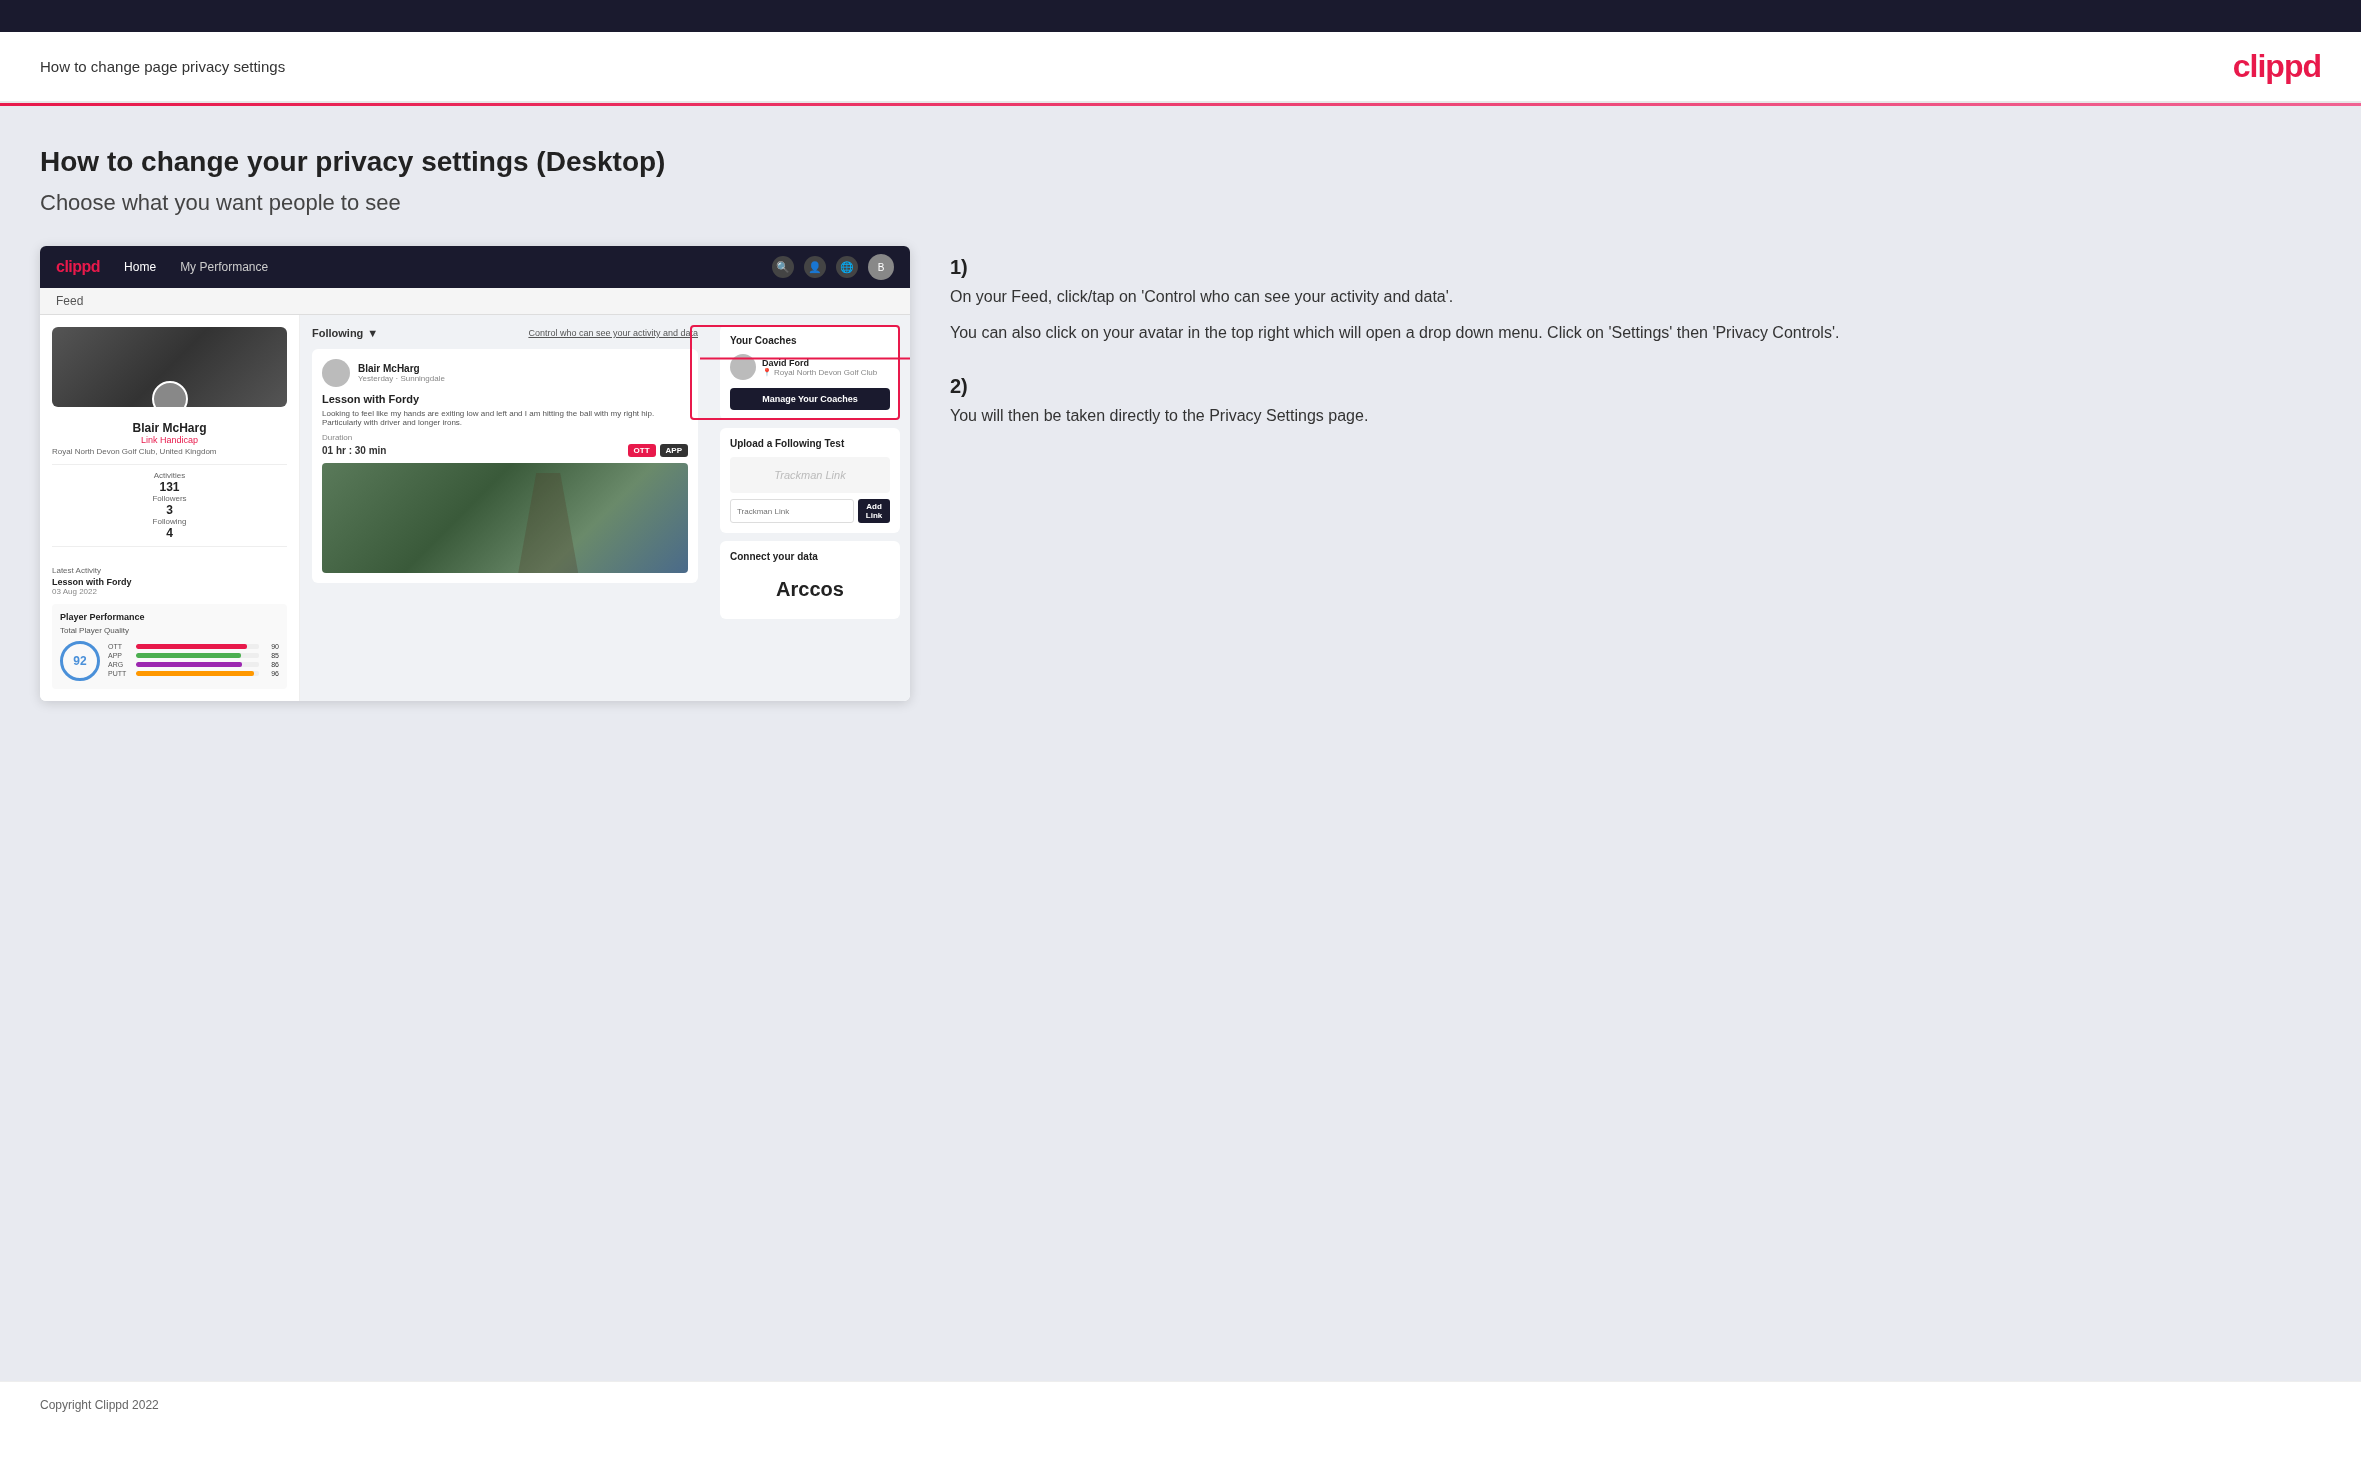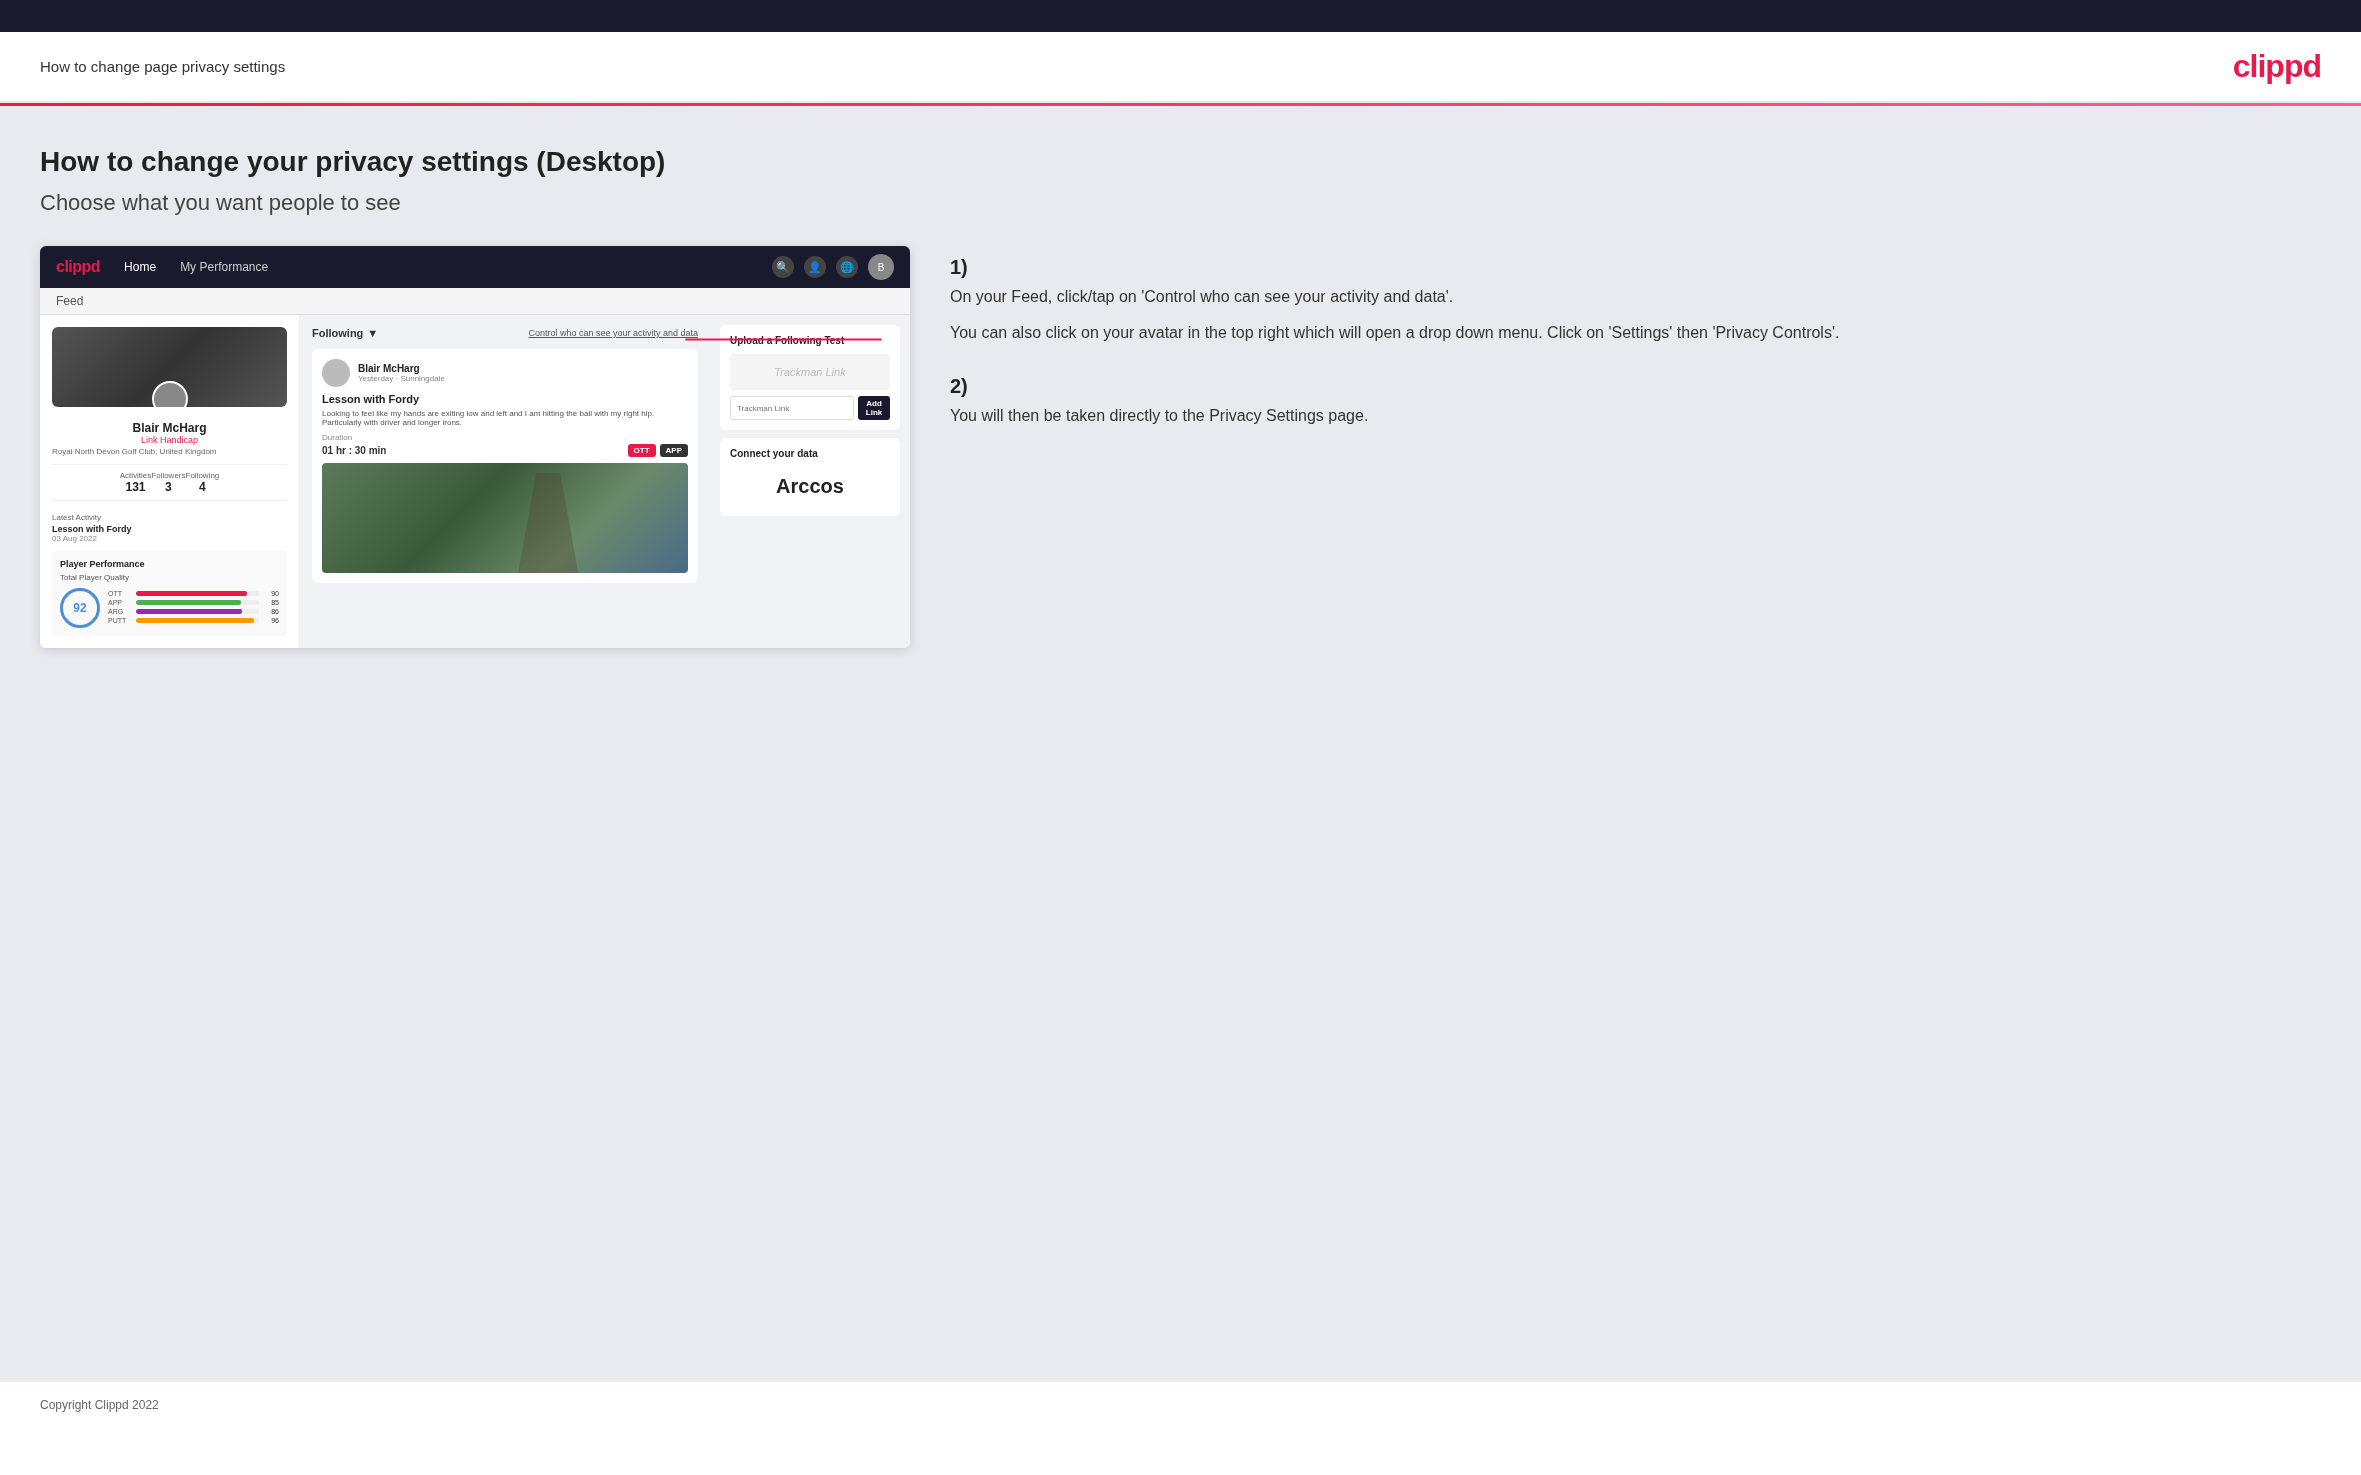--- a/index.html
+++ b/index.html
@@ -194,25 +194,26 @@
     }
 
     .mock-profile-club {
       font-size: 8px;
       color: #666;
       margin-bottom: 8px;
     }
 
     .mock-stats {
       display: flex;
-      justify-content: center;
+      justify-content: flex-start;
       border-top: 1px solid #eee;
       border-bottom: 1px solid #eee;
       padding: 6px 0;
-      margin-bottom: 12px;
+      margin-bottom: 19px;
+      flex-direction: column;
     }
 
     .mock-stat-item {
       text-align: center;
     }
 
     .mock-stat-label {
       font-size: 8px;
       color: #666;
     }
@@ -777,20 +778,35 @@
                   <span class="mock-badge mock-badge-ott">OTT</span>
                   <span class="mock-badge mock-badge-app">APP</span>
                 </div>
               </div>
               <div class="mock-post-image"></div>
             </div>
           </div>
 
           <div class="mock-right">
 
+            <div class="mock-coaches-box">
+              <div class="mock-red-highlight"></div>
+              <div class="mock-coaches-title">Your Coaches</div>
+              <div class="mock-coach-item">
+                <div class="mock-coach-avatar"></div>
+                <div>
+                  <div class="mock-coach-name">David Ford</div>
+                  <div class="mock-coach-club">
+                    <span>📍</span>
+                    <span>Royal North Devon Golf Club</span>
+                  </div>
+                </div>
+              </div>
+              <button class="mock-manage-btn">Manage Your Coaches</button>
+            </div>
 
             <div class="mock-trackman-box">
               <div class="mock-trackman-title">Upload a Following Test</div>
               <div class="mock-trackman-placeholder">Trackman Link</div>
               <div class="mock-trackman-input-row">
                 <input class="mock-trackman-input" placeholder="Trackman Link" style="">
                 <button class="mock-add-link-btn">Add Link</button>
               </div>
             </div>
 

